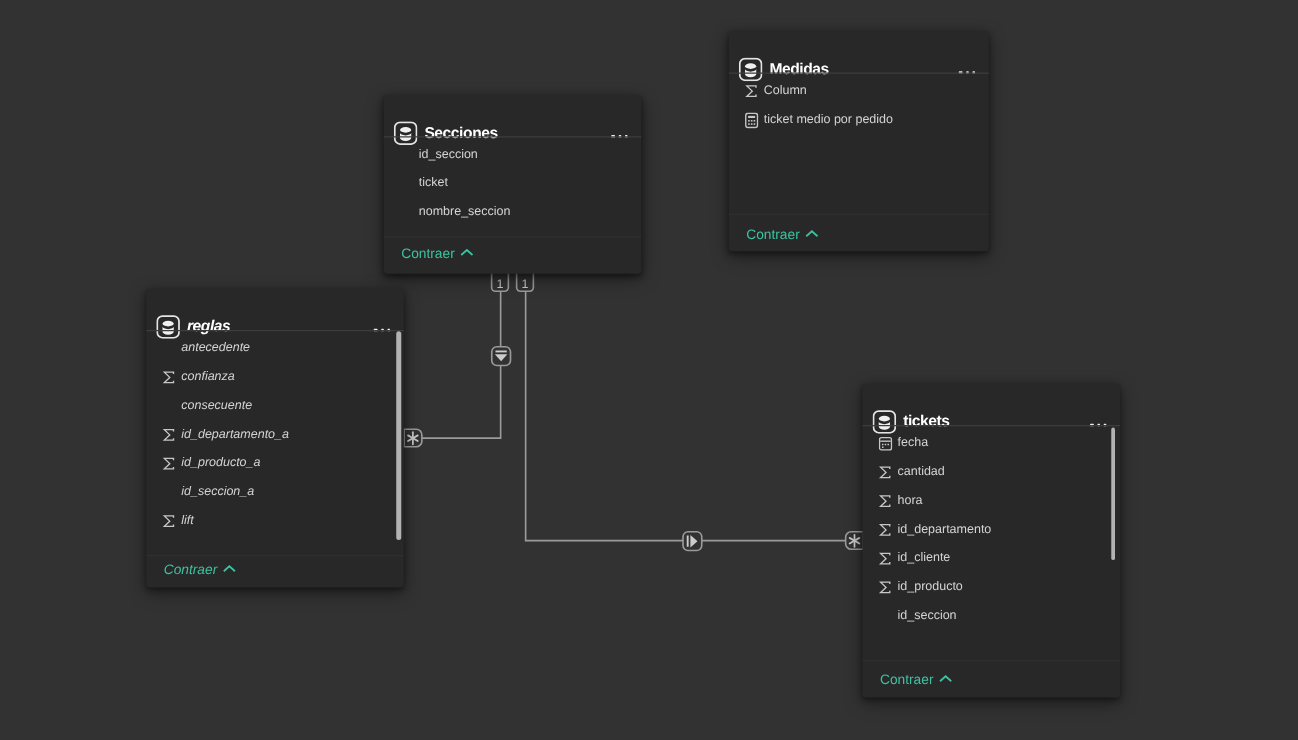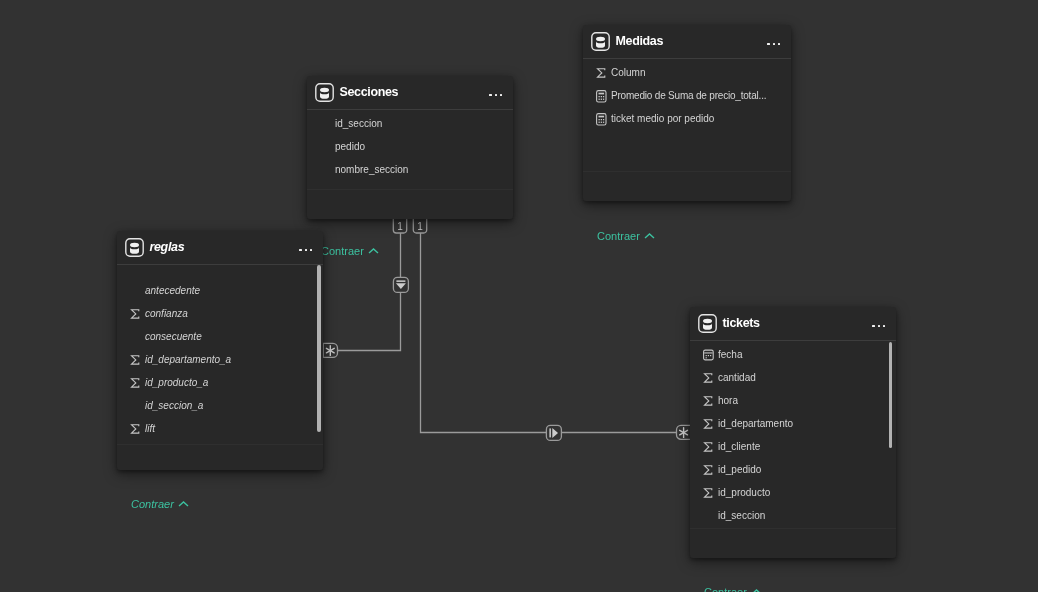--- a/index.html
+++ b/index.html
@@ -1,34 +1,34 @@
 <!DOCTYPE html>
 <html><head>
 <meta charset="utf-8">
 <style>
   html,body{margin:0;padding:0;}
   body{width:1038px;height:592px;overflow:hidden;background:#323232;
        font-family:"Liberation Sans", sans-serif;}
   #stage{position:relative;width:1038px;height:592px;background:#323232;}
   .card{position:absolute;background:#282828;border-radius:3px;
         box-shadow:0 2px 4px rgba(0,0,0,0.38), 0 4px 14px rgba(0,0,0,0.42);}
-  .hdr{position:absolute;left:0;top:0;right:0;height:33px;}
+  .hdr{position:absolute;left:0;top:14px;right:0;height:33px;}
   .dbicon{position:absolute;left:7.5px;top:6.5px;}
   .title{position:absolute;left:32.5px;top:9px;font-size:12.5px;font-weight:bold;
          color:#ffffff;letter-spacing:-0.35px;}
   .dots{position:absolute;right:11px;top:18px;width:12.6px;height:2.4px;
         display:flex;justify-content:space-between;}
   .dots i{width:2.4px;height:2.4px;background:#f0f0f0;display:block;border-radius:0.5px;}
   .sep{position:absolute;left:0;right:0;top:33px;height:1px;background:#3d3d3d;}
   .fsep{position:absolute;left:0;right:0;height:1px;background:#2f2f2f;}
   .body{position:absolute;left:0;right:0;overflow:hidden;}
   .row{height:23px;line-height:23px;position:relative;white-space:nowrap;}
   .row .txt{position:absolute;left:28px;top:0;font-size:10px;color:#d4d4d4;}
   .row svg{position:absolute;left:13px;top:6px;}
-  .foot{position:absolute;left:14px;font-size:11px;color:#3cc2a0;white-space:nowrap;margin-top:48px;}
+  .foot{position:absolute;left:14px;font-size:11px;color:#3cc2a0;white-space:nowrap;}
   .foot svg{vertical-align:1px;margin-left:4px;}
   .sbar{position:absolute;width:3.5px;border-radius:2px;background:#b2b2b2;}
 </style>
 </head>
 <body>
 <div id="stage">
 
 <svg id="wires" width="1038" height="592" style="position:absolute;left:0;top:0" fill="none">
 
   <path d="M400.5,226 V350.5 H330" stroke="#9b9b9b" stroke-width="1.3"></path>
@@ -79,21 +79,21 @@
           <i></i>
           <i></i>
         </span>
   </div>
   <div class="sep"></div>
   <div class="body" style="top:36px;height:72px;">
     <div class="row">
           <span class="txt">id_seccion</span>
         </div>
     <div class="row">
-          <span class="txt">pedido</span>
+          <span class="txt">ticket</span>
         </div>
     <div class="row">
           <span class="txt">nombre_seccion</span>
         </div>
   </div>
   <div class="fsep" style="top:113px;"></div>
   <div class="foot" style="top:121px;">Contraer<svg width="11" height="6">
           <path d="M1,5 L5.5,1 L10,5" stroke="#3cc2a0" stroke-width="1.4" fill="none"></path>
         </svg></div>
 </div>
@@ -130,37 +130,20 @@
         <g fill="#c6c6c6">
           <rect x="2.5" y="6.0" width="1.3" height="1.3"></rect>
                 <rect x="4.7" y="6.0" width="1.3" height="1.3"></rect>
                 <rect x="6.9" y="6.0" width="1.3" height="1.3"></rect>
           <rect x="2.5" y="8.6" width="1.3" height="1.3"></rect>
                 <rect x="4.7" y="8.6" width="1.3" height="1.3"></rect>
                 <rect x="6.9" y="8.6" width="1.3" height="1.3"></rect>
         </g>
             </g>
           </svg>
-      <span class="txt" style="max-width:172px;overflow:hidden;letter-spacing:-0.2px;">Promedio de Suma de precio_total...</span>
-        </div>
-    <div class="row">
-      <svg width="11" height="13">
-            <g>
-        <rect x="0.6" y="0.6" width="9.4" height="11.4" rx="1.8" fill="none" stroke="#c6c6c6" stroke-width="1.1"></rect>
-        <rect x="2.5" y="2.7" width="5.6" height="1.7" fill="#c6c6c6"></rect>
-        <g fill="#c6c6c6">
-          <rect x="2.5" y="6.0" width="1.3" height="1.3"></rect>
-                <rect x="4.7" y="6.0" width="1.3" height="1.3"></rect>
-                <rect x="6.9" y="6.0" width="1.3" height="1.3"></rect>
-          <rect x="2.5" y="8.6" width="1.3" height="1.3"></rect>
-                <rect x="4.7" y="8.6" width="1.3" height="1.3"></rect>
-                <rect x="6.9" y="8.6" width="1.3" height="1.3"></rect>
-        </g>
-            </g>
-          </svg>
       <span class="txt">ticket medio por pedido</span>
         </div>
   </div>
   <div class="fsep" style="top:146px;"></div>
   <div class="foot" style="top:157px;">Contraer<svg width="11" height="6">
           <path d="M1,5 L5.5,1 L10,5" stroke="#3cc2a0" stroke-width="1.4" fill="none"></path>
         </svg></div>
 </div>
 
 <div class="card" style="left:117px;top:231px;width:206px;height:239px;font-style:italic;">
@@ -173,21 +156,21 @@
     </g>
         </svg>
     <span class="title">reglas</span>
     <span class="dots">
           <i></i>
           <i></i>
           <i></i>
         </span>
   </div>
   <div class="sep"></div>
-  <div class="body" style="top:48px;height:176px;text-align:right;">
+  <div class="body" style="top:36px;height:176px;text-align:right;">
     <div class="row">
           <span class="txt">antecedente</span>
         </div>
     <div class="row">
       <svg width="10" height="12">
             <path d="M8.8,3.2 V1.7 H1.5 L5.8,5.9 L1.5,10.1 H8.8 V8.6" stroke="#c6c6c6" stroke-width="1.1" fill="none"></path>
           </svg>
       <span class="txt">confianza</span>
         </div>
     <div class="row">
@@ -276,26 +259,20 @@
     <div class="row">
       <svg width="10" height="12">
             <path d="M8.8,3.2 V1.7 H1.5 L5.8,5.9 L1.5,10.1 H8.8 V8.6" stroke="#c6c6c6" stroke-width="1.1" fill="none"></path>
           </svg>
       <span class="txt">id_cliente</span>
         </div>
     <div class="row">
       <svg width="10" height="12">
             <path d="M8.8,3.2 V1.7 H1.5 L5.8,5.9 L1.5,10.1 H8.8 V8.6" stroke="#c6c6c6" stroke-width="1.1" fill="none"></path>
           </svg>
-      <span class="txt">id_pedido</span>
-        </div>
-    <div class="row">
-      <svg width="10" height="12">
-            <path d="M8.8,3.2 V1.7 H1.5 L5.8,5.9 L1.5,10.1 H8.8 V8.6" stroke="#c6c6c6" stroke-width="1.1" fill="none"></path>
-          </svg>
       <span class="txt">id_producto</span>
         </div>
     <div class="row">
           <span class="txt">id_seccion</span>
         </div>
   </div>
   <div class="fsep" style="top:221px;"></div>
   <div class="foot" style="top:230.5px;">Contraer<svg width="11" height="6">
           <path d="M1,5 L5.5,1 L10,5" stroke="#3cc2a0" stroke-width="1.4" fill="none"></path>
         </svg></div>

